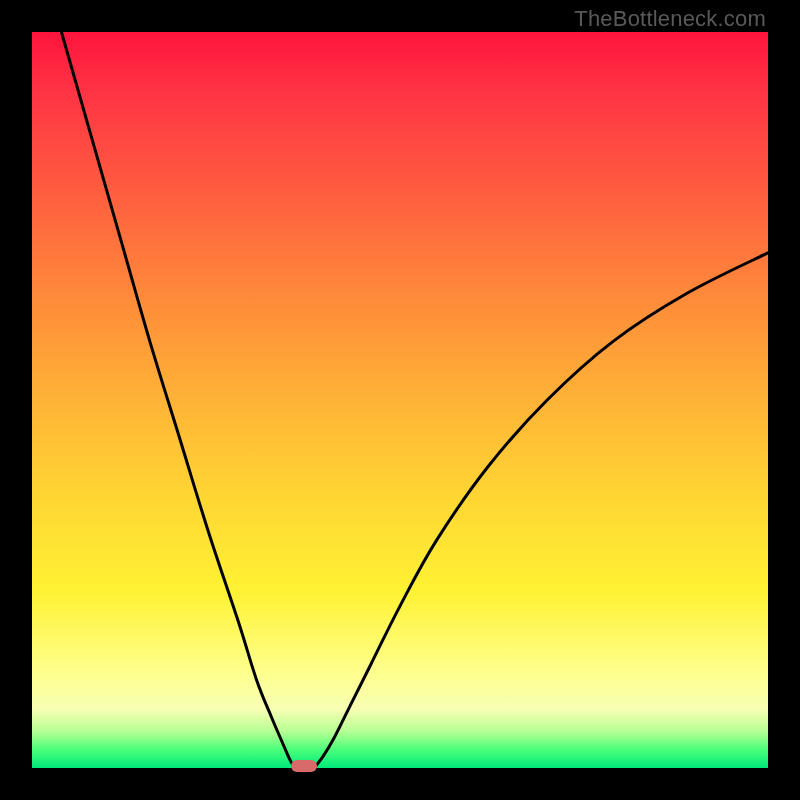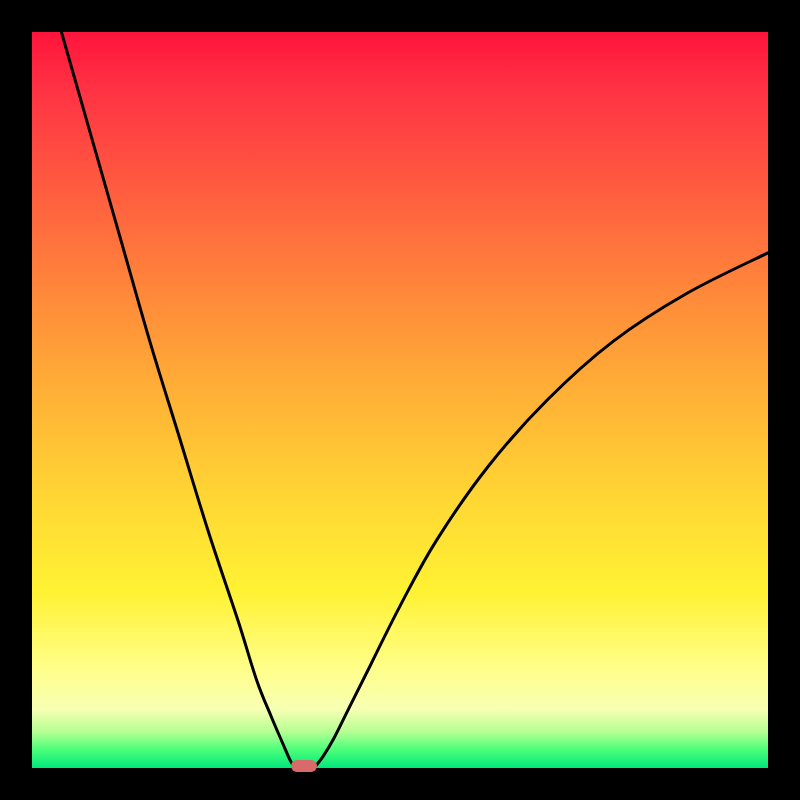--- a/index.html
+++ b/index.html
@@ -60,20 +60,21 @@
   .marker {
     position: absolute;
     background: #d96a6a;
     border-radius: 8px;
   }
 </style>
 </head>
 <body>
 
 <div class="frame">
+  <div class="watermark">TheBottleneck.com</div>
   <div class="plot-area">
     <svg class="curves" viewBox="0 0 736 736" preserveAspectRatio="none">
       <path id="curve-left" fill="none" stroke="#000" stroke-width="3" stroke-linecap="round" d="M 29.44 0.00 C 34.74 18.55, 48.28 65.95, 58.88 103.04 C 69.48 140.13, 77.72 168.99, 88.32 206.08 C 98.92 243.17, 107.16 273.35, 117.76 309.12 C 128.36 344.89, 136.60 370.36, 147.20 404.80 C 157.80 439.24, 166.04 467.36, 176.64 500.48 C 187.24 533.60, 197.47 562.30, 206.08 588.80 C 214.69 615.30, 218.52 630.46, 224.48 647.68 C 230.44 664.90, 234.56 673.22, 239.20 684.48 C 243.84 695.74, 246.93 702.56, 250.24 710.24 C 253.55 717.92, 255.35 722.53, 257.60 727.17 C 259.85 731.80, 261.82 734.41, 262.75 736.00"></path>
       <path id="curve-right" fill="none" stroke="#000" stroke-width="3" stroke-linecap="round" d="M 281.89 736.00 C 283.48 734.01, 287.14 730.26, 290.72 724.96 C 294.30 719.66, 297.12 715.17, 301.76 706.56 C 306.40 697.95, 309.86 690.37, 316.48 677.12 C 323.10 663.87, 329.29 651.51, 338.56 632.96 C 347.83 614.41, 356.08 596.60, 368.00 574.08 C 379.92 551.56, 388.90 533.01, 404.80 507.84 C 420.70 482.67, 436.45 459.41, 456.32 434.24 C 476.19 409.07, 492.68 390.52, 515.20 368.00 C 537.72 345.48, 556.27 328.33, 581.44 309.12 C 606.61 289.91, 627.22 277.18, 655.04 261.28 C 682.86 245.38, 721.43 228.09, 736.00 220.80"></path>
     </svg>
     <div id="min-marker" class="marker" style="left: 259.44px; top: 728.112px; width: 25.76px; height: 11.776px; background: rgb(217, 106, 106);"></div>
   </div>
 </div>
 
 </body></html>

